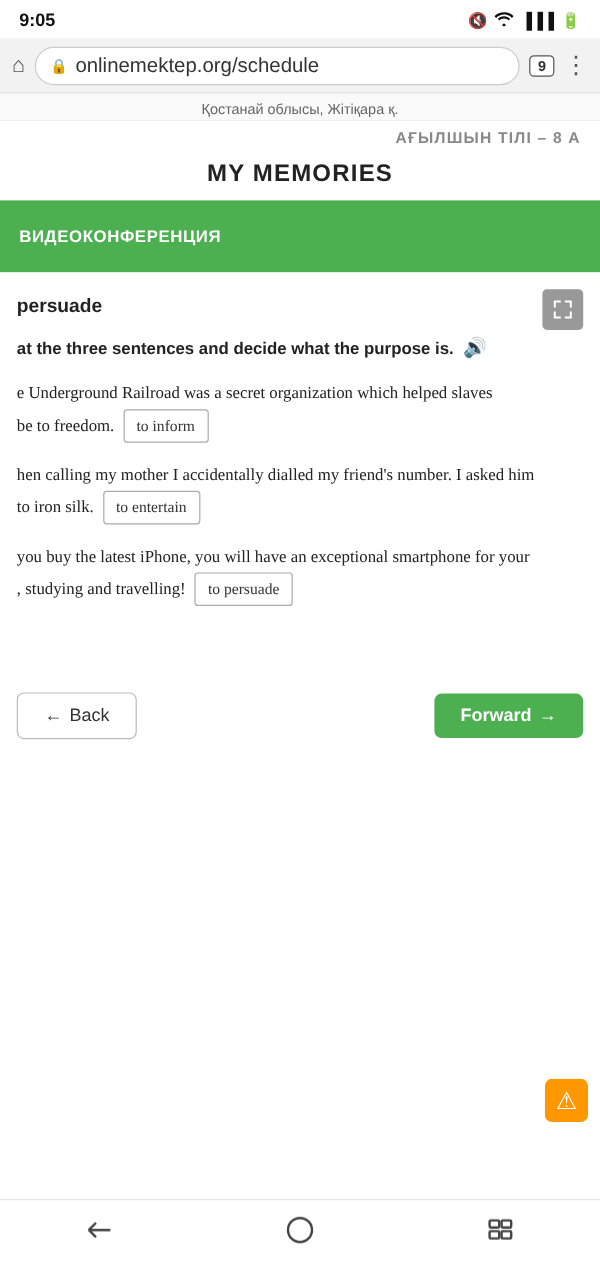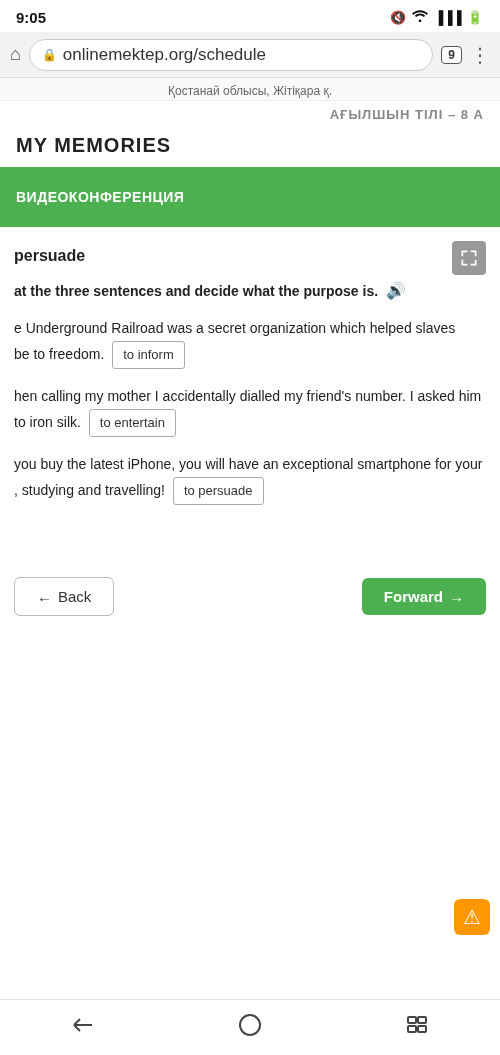--- a/index.html
+++ b/index.html
@@ -106,21 +106,21 @@
       text-align: right;
       padding: 6px 16px 4px;
       font-size: 13px;
       font-weight: bold;
       color: #888;
       letter-spacing: 1px;
       background: #fff;
     }
 
     .page-title {
-      text-align: left;
+      text-align: center;
       padding: 8px 16px 10px;
       font-size: 20px;
       font-weight: bold;
       color: #222;
       letter-spacing: 1px;
       background: #fff;
     }
 
     
     .conf-bar {
@@ -181,20 +181,21 @@
       display: inline-block;
       margin-left: 4px;
       font-size: 16px;
     }
 
     .sentence-block {
       margin-bottom: 16px;
       font-size: 14px;
       line-height: 1.7;
       color: #222;
+      font-family: Liberation Serif, serif;
     }
     .sentence-block .answer-box {
       display: inline-block;
       border: 1.5px solid #aaa;
       border-radius: 3px;
       padding: 2px 10px;
       background: #fff;
       font-size: 13px;
       color: #333;
       margin-left: 4px;

